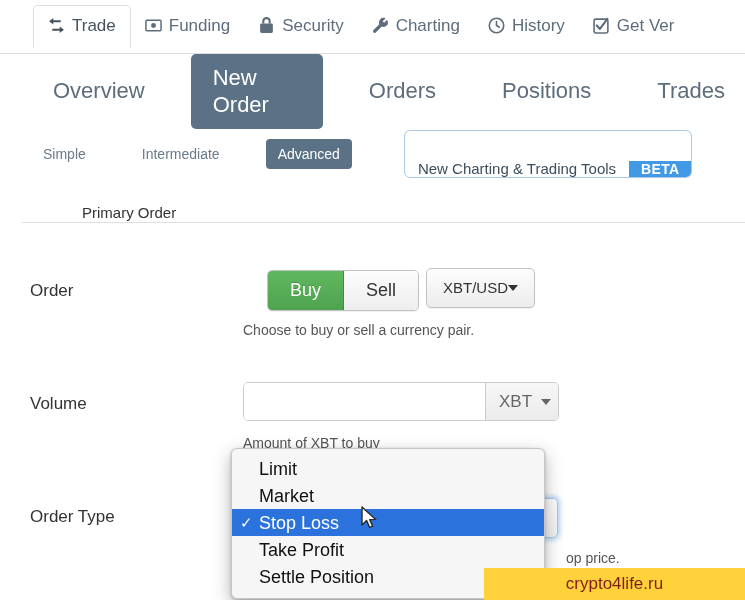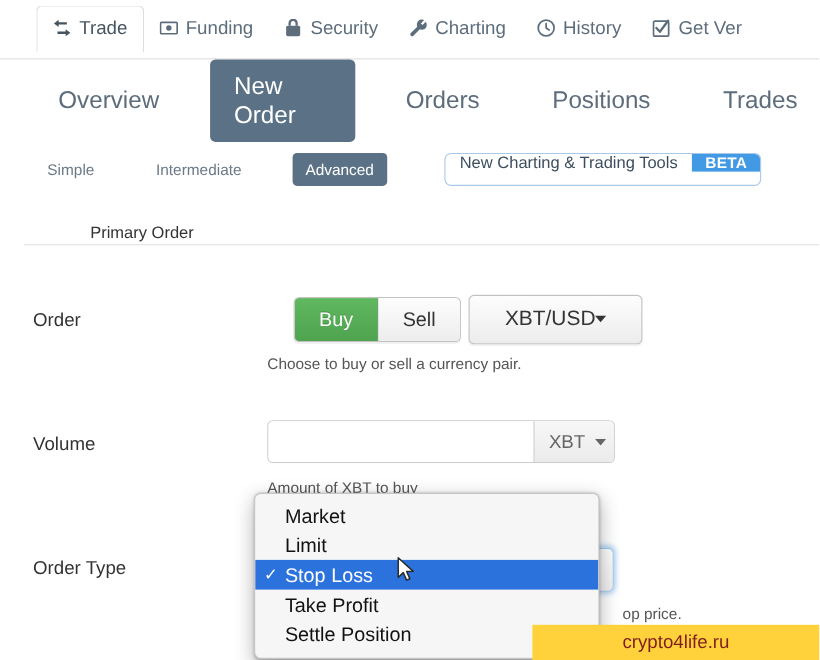--- a/index.html
+++ b/index.html
@@ -66,24 +66,24 @@
   .mode-item {
     font-size: 14px; color: #6b7a88; padding: 5px 10px;
     cursor: pointer; border-radius: 4px; line-height: 1.3;
   }
   .mode-item:nth-child(1) { margin-left: 33px; }
   .mode-item + .mode-item { margin-left: 36px; }
   .mode-item.active { background: #5b7186; color: #fff; padding: 6px 12px; }
 
   .promo {
     margin-left: 52px;
-    display: flex; align-items: flex-start;
+    display: flex; align-items: flex-end;
     border: 1px solid #a9c9e8;
     border-radius: 6px; overflow: hidden;
-    background: #fff; cursor: pointer; height: 30px;
+    background: #fff; cursor: pointer; height: 48px;
   }
   .promo-label {
     display: flex; align-items: center;
     padding: 0 13px; font-size: 15px; color: #3c4e5e;
   }
   .promo-badge {
     display: flex; align-items: center;
     padding: 0 12px; background: #429ae4; color: #fff;
     font-size: 14px; font-weight: bold; letter-spacing: .3px;
   }
@@ -127,22 +127,22 @@
   }
   .btn-sell {
     background: linear-gradient(to bottom, #fdfdfd, #ededed);
     color: #333;
   }
 
   
   .pair-btn {
     position: absolute; left: 426px; top: 268px;
     display: flex; align-items: center; gap: 0;
-    padding: 10px 32px;
-    font-size: 19px; color: #333;
+    padding: 10px 16px;
+    font-size: 15px; color: #333;
     background: linear-gradient(to bottom, #fdfdfd, #ececec);
     border: 1px solid #c2c2c2; border-radius: 5px;
     box-shadow: 0 1px 1px rgba(0,0,0,.06);
     cursor: pointer; line-height: 1.2;
   }
   .caret {
     width: 0; height: 0; border-left: 5px solid transparent;
     border-right: 5px solid transparent; border-top: 6px solid #333;
     display: inline-block;
   }
@@ -352,25 +352,25 @@
 
   <div class="form-label" style="top:507px">Order Type</div>
 
   <div class="select-focused"></div>
 
   <div class="help-text" style="left:566px; top:550px">op price.</div>
 
   <div class="dropdown">
     <div class="dd-item">
       <span class="dd-check"></span>
-      <span>Market</span>
+      <span>Limit</span>
     </div>
     <div class="dd-item">
       <span class="dd-check"></span>
-      <span>Limit</span>
+      <span>Market</span>
     </div>
     <div class="dd-item selected">
       <span class="dd-check">✓</span>
       <span>Stop Loss</span>
     </div>
     <div class="dd-item">
       <span class="dd-check"></span>
       <span>Take Profit</span>
     </div>
     <div class="dd-item">

